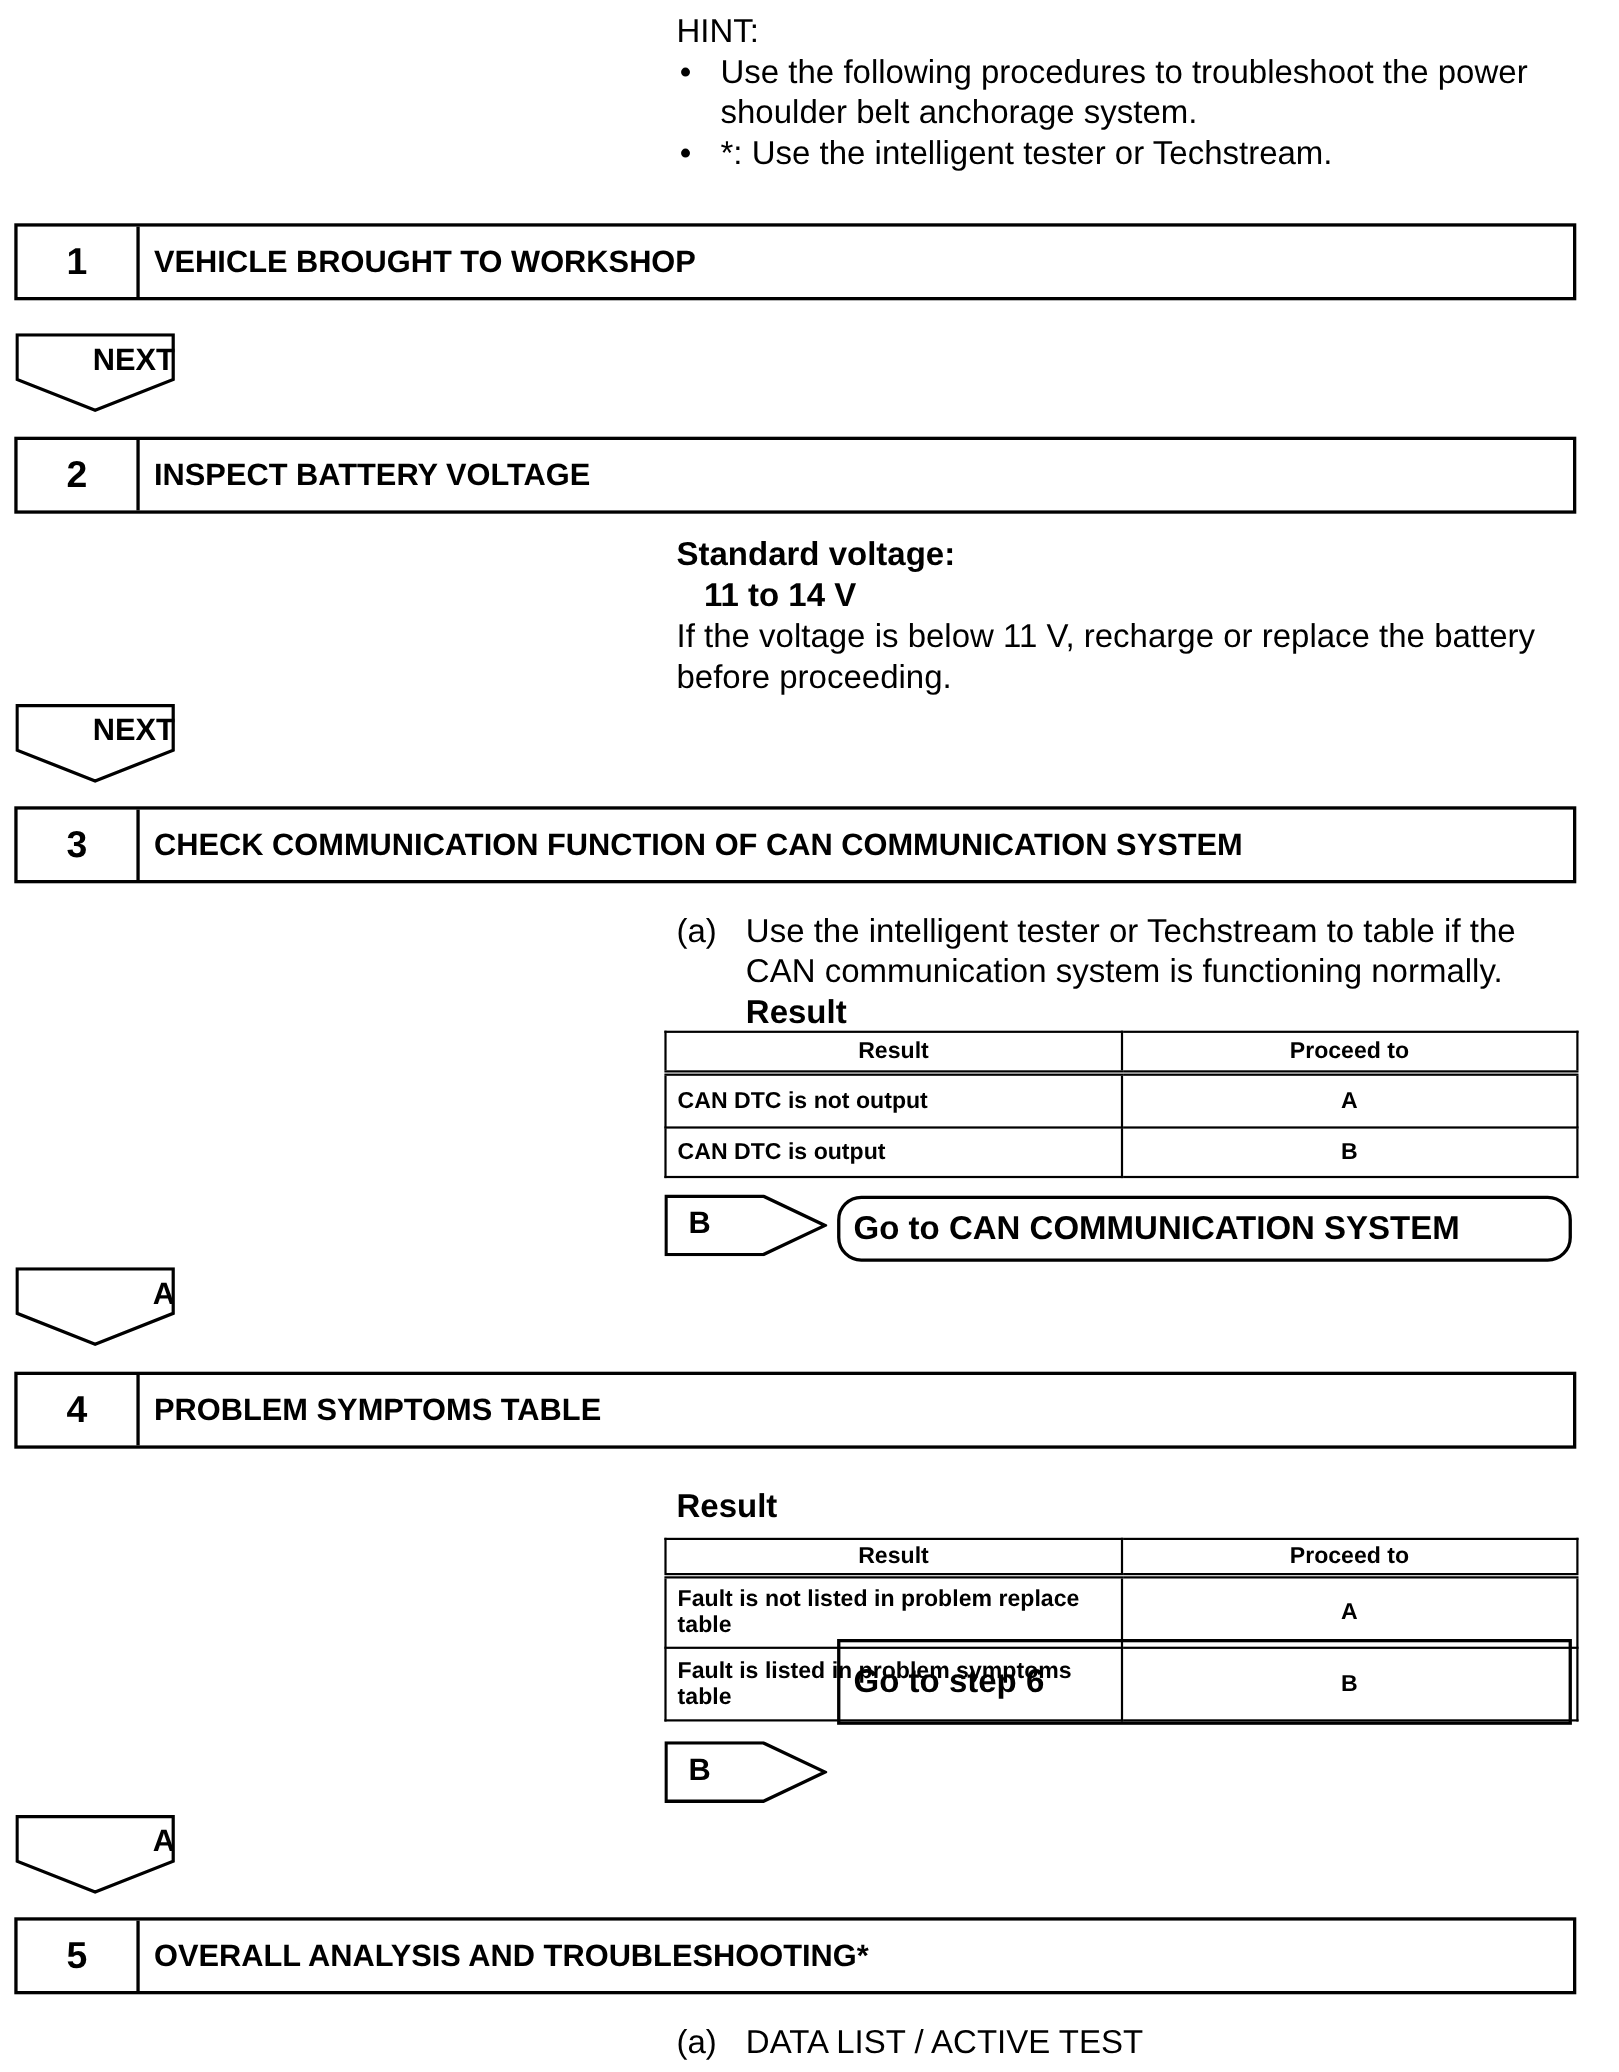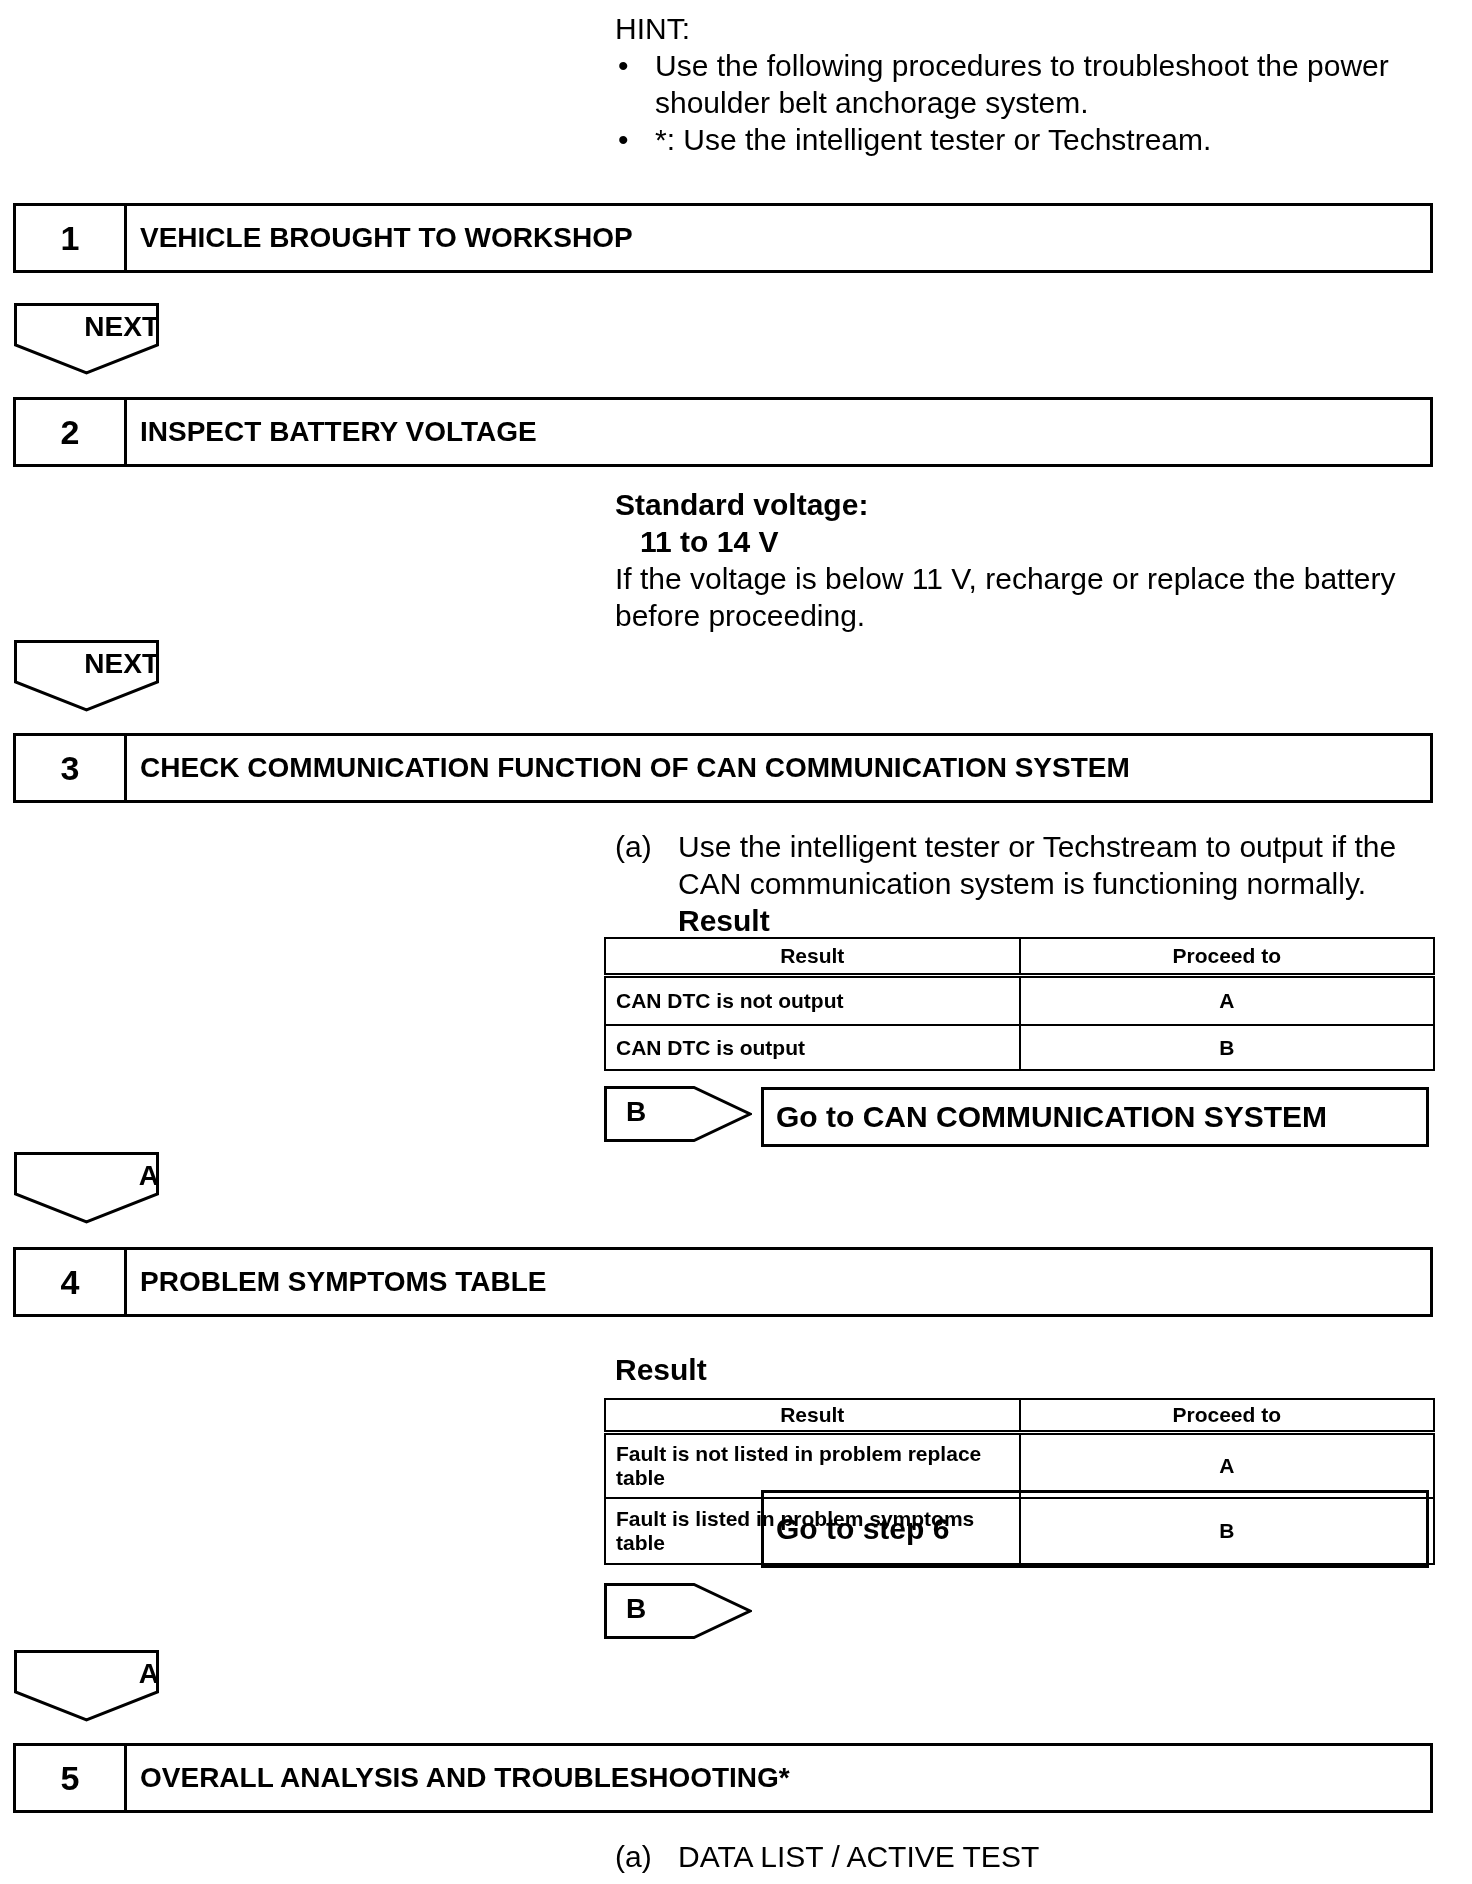--- a/index.html
+++ b/index.html
@@ -74,21 +74,21 @@
 </div>
 
 <div class="step" style="top:733px;">
   <div class="num">3</div>
   <div class="title">CHECK COMMUNICATION FUNCTION OF CAN COMMUNICATION SYSTEM</div>
 </div>
 
 <div class="abs txt" style="left:615px; top:828px; width:820px;">
   <span class="abs" style="left:0; top:0;">(a)</span>
   <div style="margin-left:63px;">
-    <div>Use the intelligent tester or Techstream to output if the CAN communication system is functioning normally.</div>
+    <div>Use the intelligent tester or Techstream to table if the CAN communication system is functioning normally.</div>
     <div class="bold">Result</div>
   </div>
 </div>
 
 <table class="res" style="top:937px;">
   <thead>
     <tr style="height:37px;">
       <th>Result</th>
       <th>Proceed to</th>
     </tr>
@@ -104,21 +104,21 @@
     </tr>
   </tbody>
 </table>
 
 <div class="rtag" style="top:1086px;">
   <svg width="148" height="56">
       <polygon points="1.5,1.5 90,1.5 146,28 90,54.5 1.5,54.5" fill="#fff" stroke="#000" stroke-width="3"></polygon>
     </svg>
   <div class="lbl">B</div>
 </div>
-<div class="gobox" style="top:1087px; height:60px;">Go to CAN COMMUNICATION SYSTEM</div>
+<div class="gobox" style="top:1087px; height:60px;border-radius:22px;">Go to CAN COMMUNICATION SYSTEM</div>
 
 <div class="downtag" style="top:1152px;">
   <svg width="145" height="72">
       <polygon points="1.5,1.5 143.5,1.5 143.5,42 72.5,70 1.5,42" fill="#fff" stroke="#000" stroke-width="3"></polygon>
     </svg>
   <div class="lbl">A</div>
 </div>
 
 <div class="step" style="top:1247px;">
   <div class="num">4</div>

